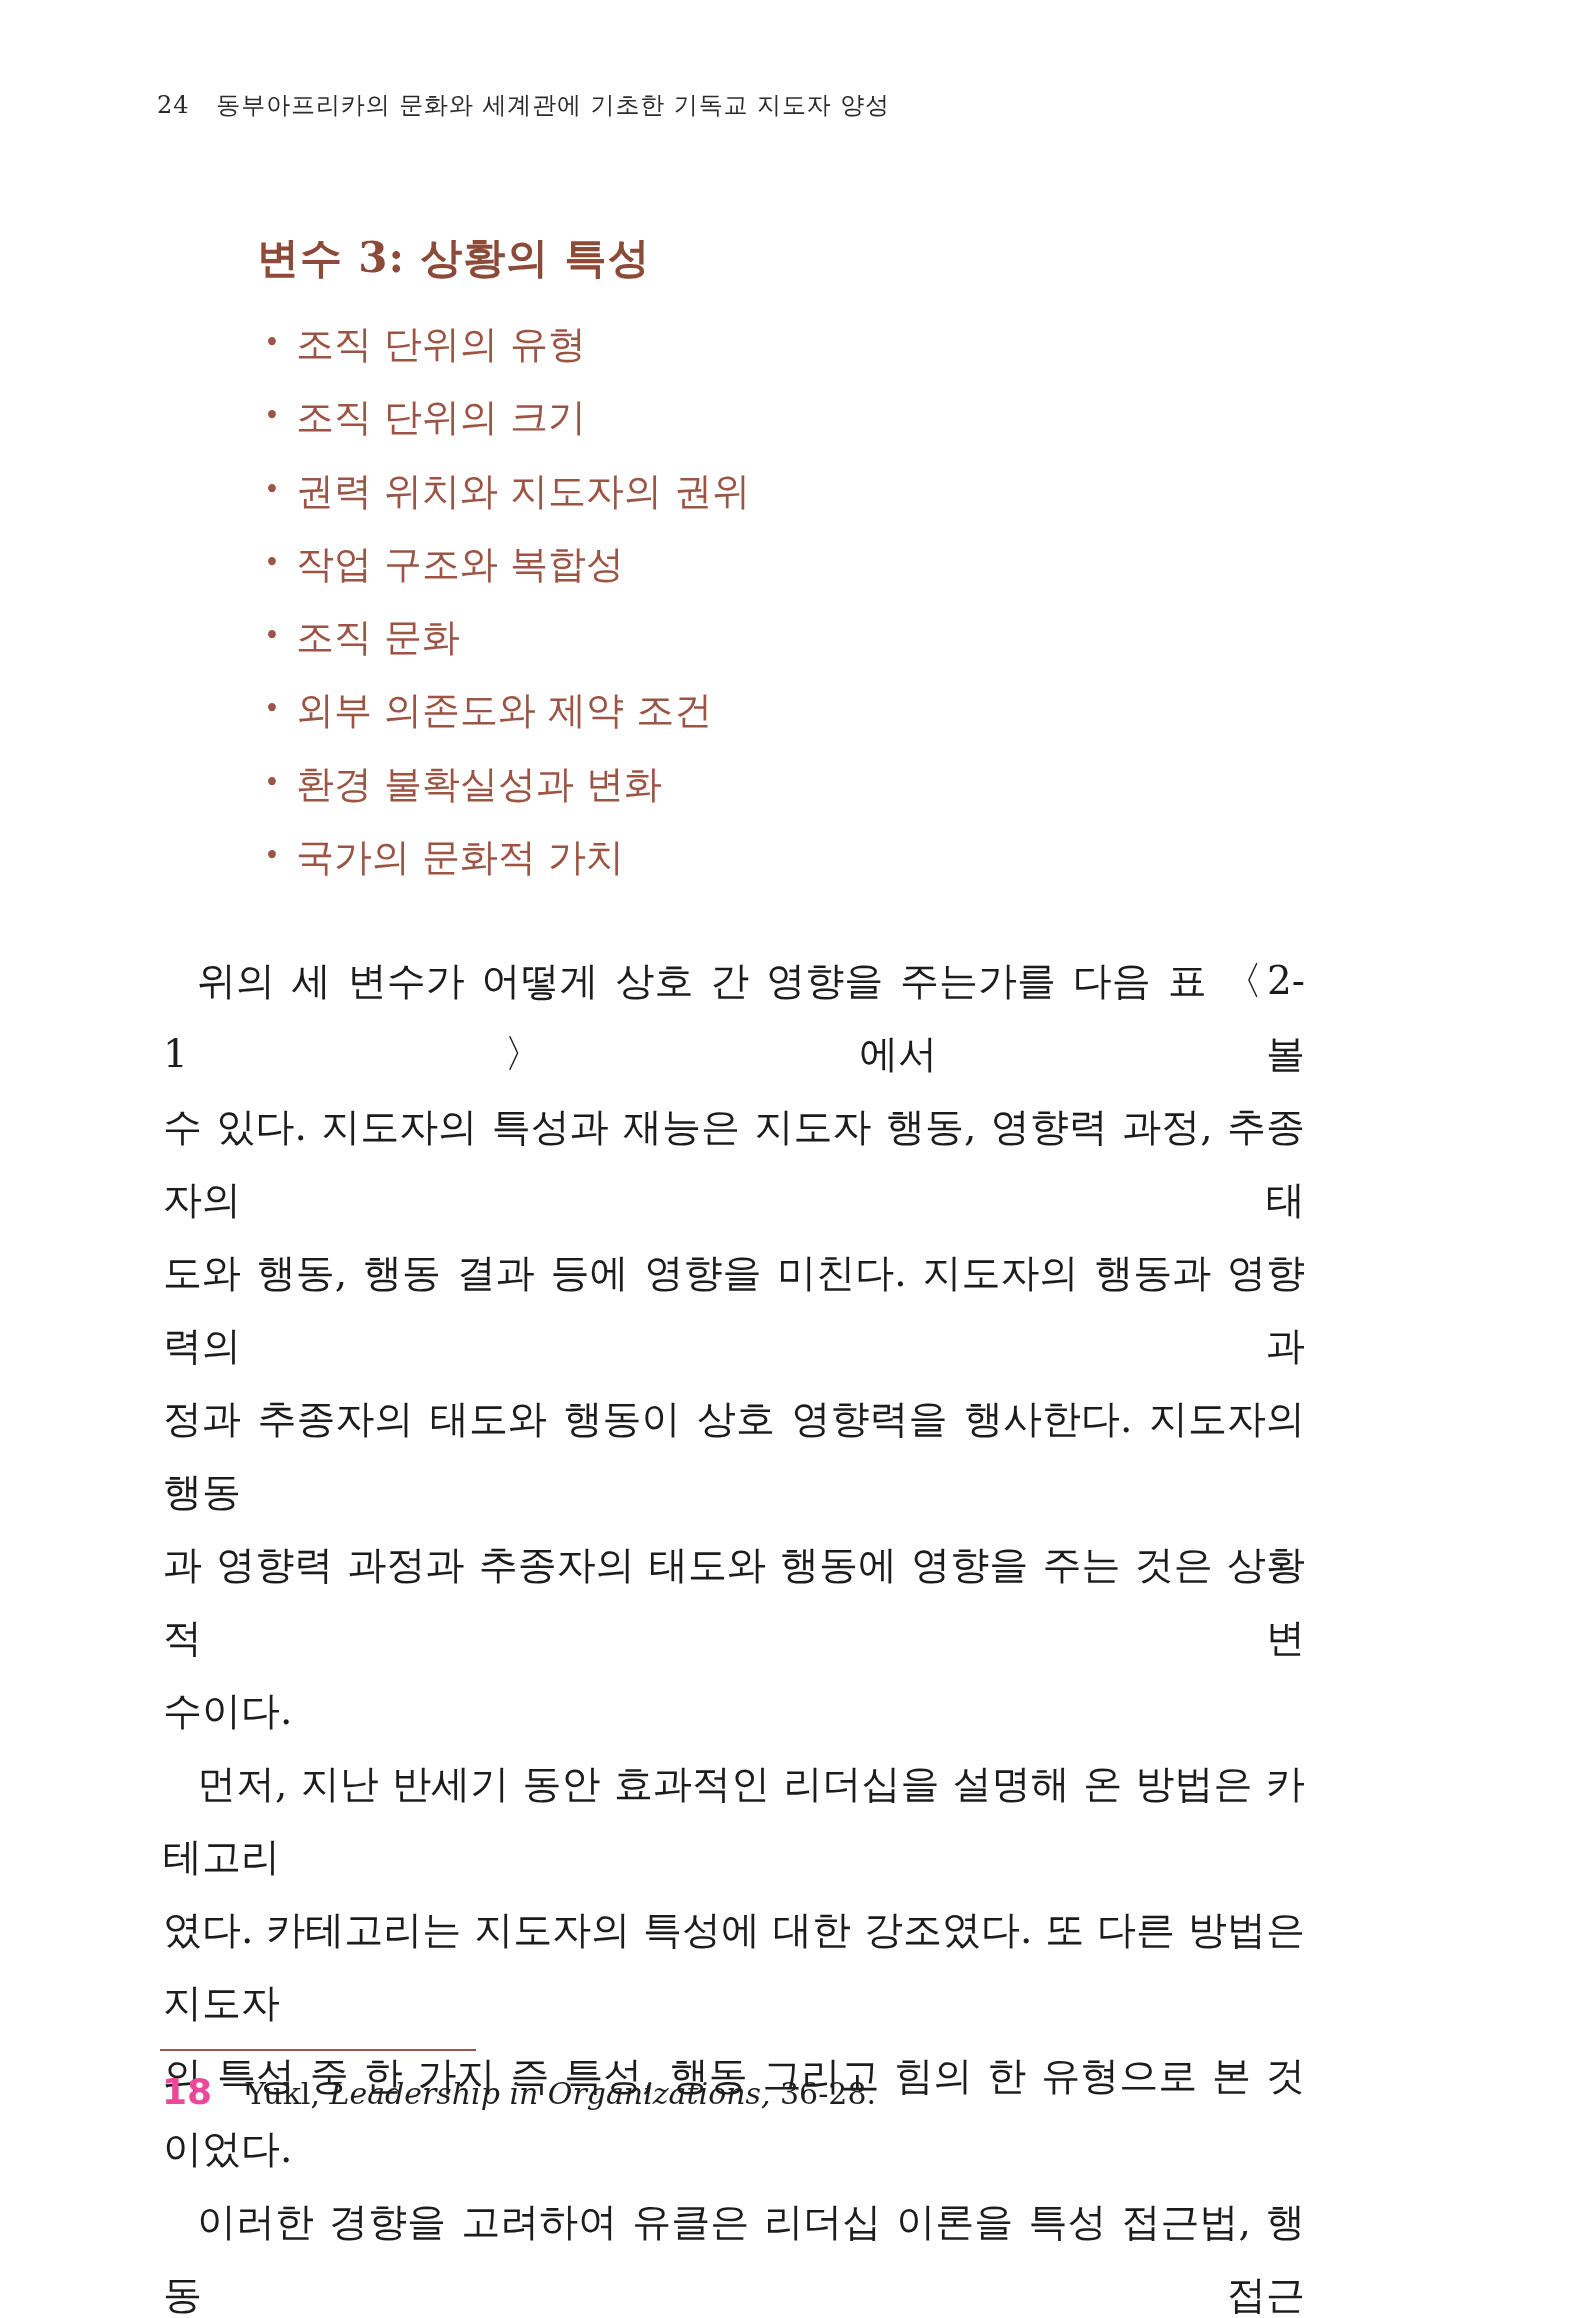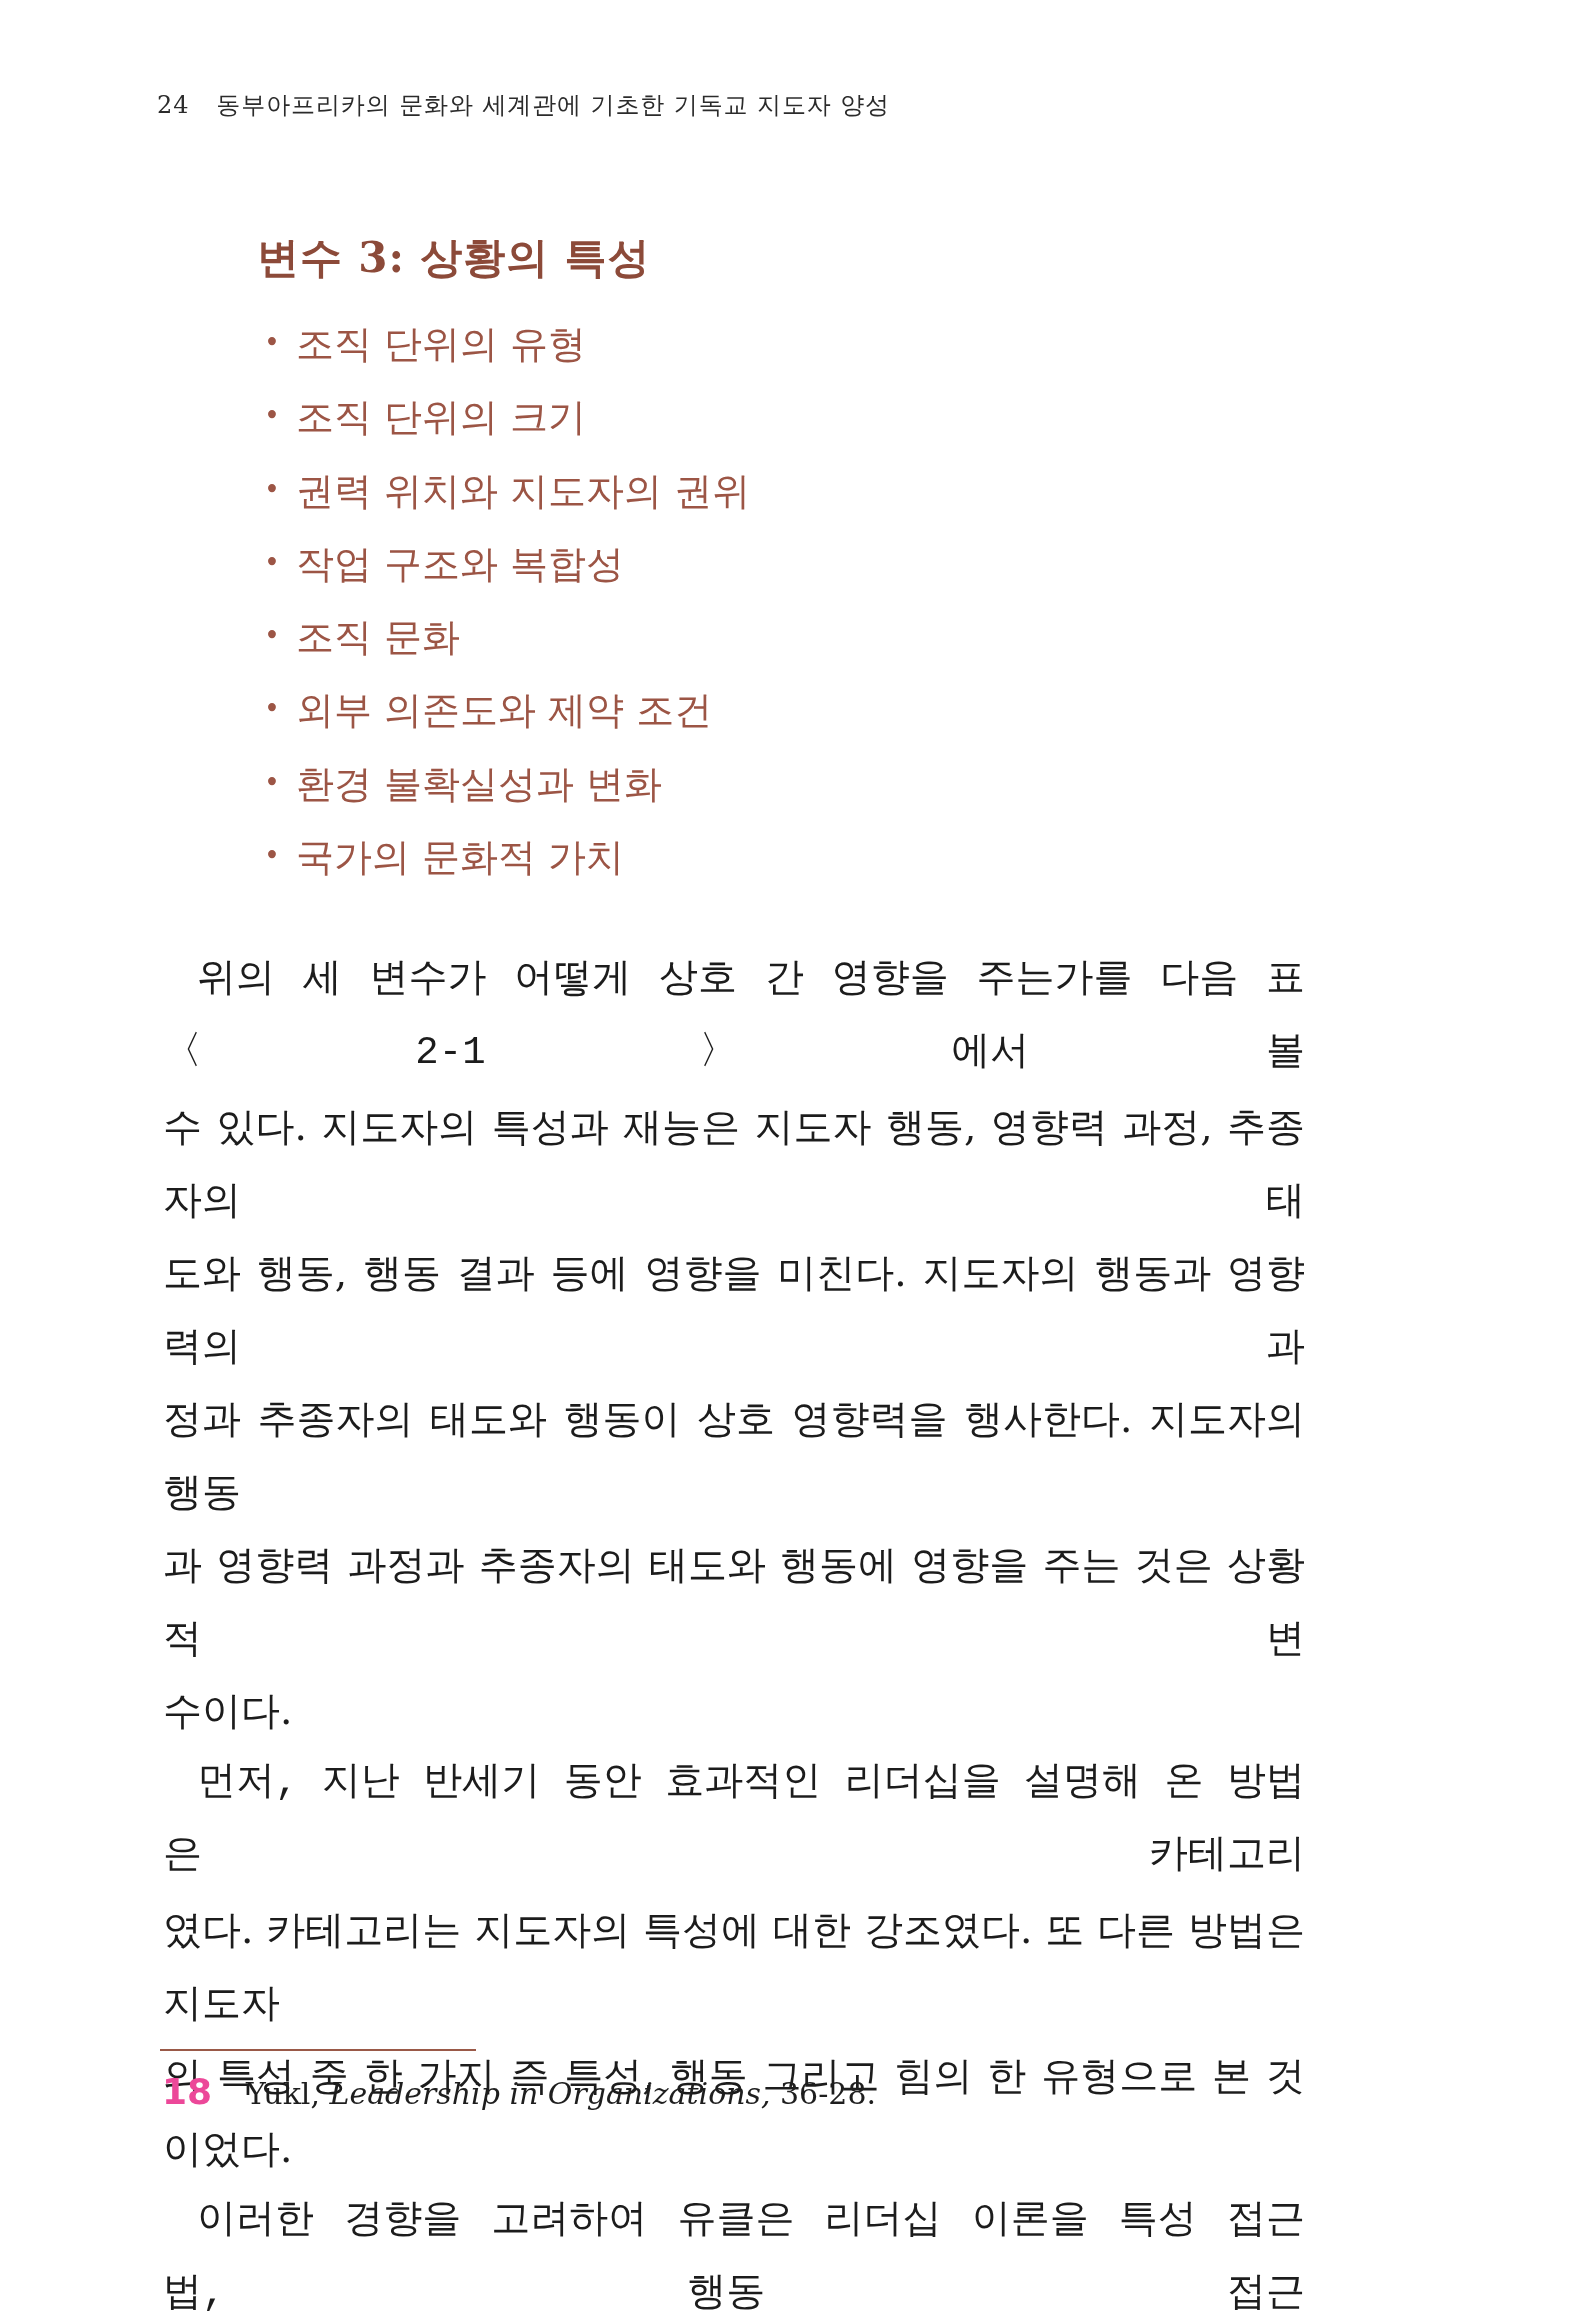--- a/index.html
+++ b/index.html
@@ -73,21 +73,21 @@
     left: 163px;
     top: 944px;
     width: 1142px;
     font-size: 39px;
     line-height: 73px;
     color: #1c1c1c;
   }
   .line { text-align: justify; }
   .fl { text-align-last: justify; }
   .pl { text-align-last: auto; }
-  .ind { text-indent: 34px; font-family: Liberation Mono, monospace; }
+  .ind { text-indent: 34px; }
 
   
   .fdiv {
     position: absolute;
     left: 160px;
     top: 2049px;
     width: 316px;
     border-top: 2.7px solid #9a5948;
   }
   .fnote {

